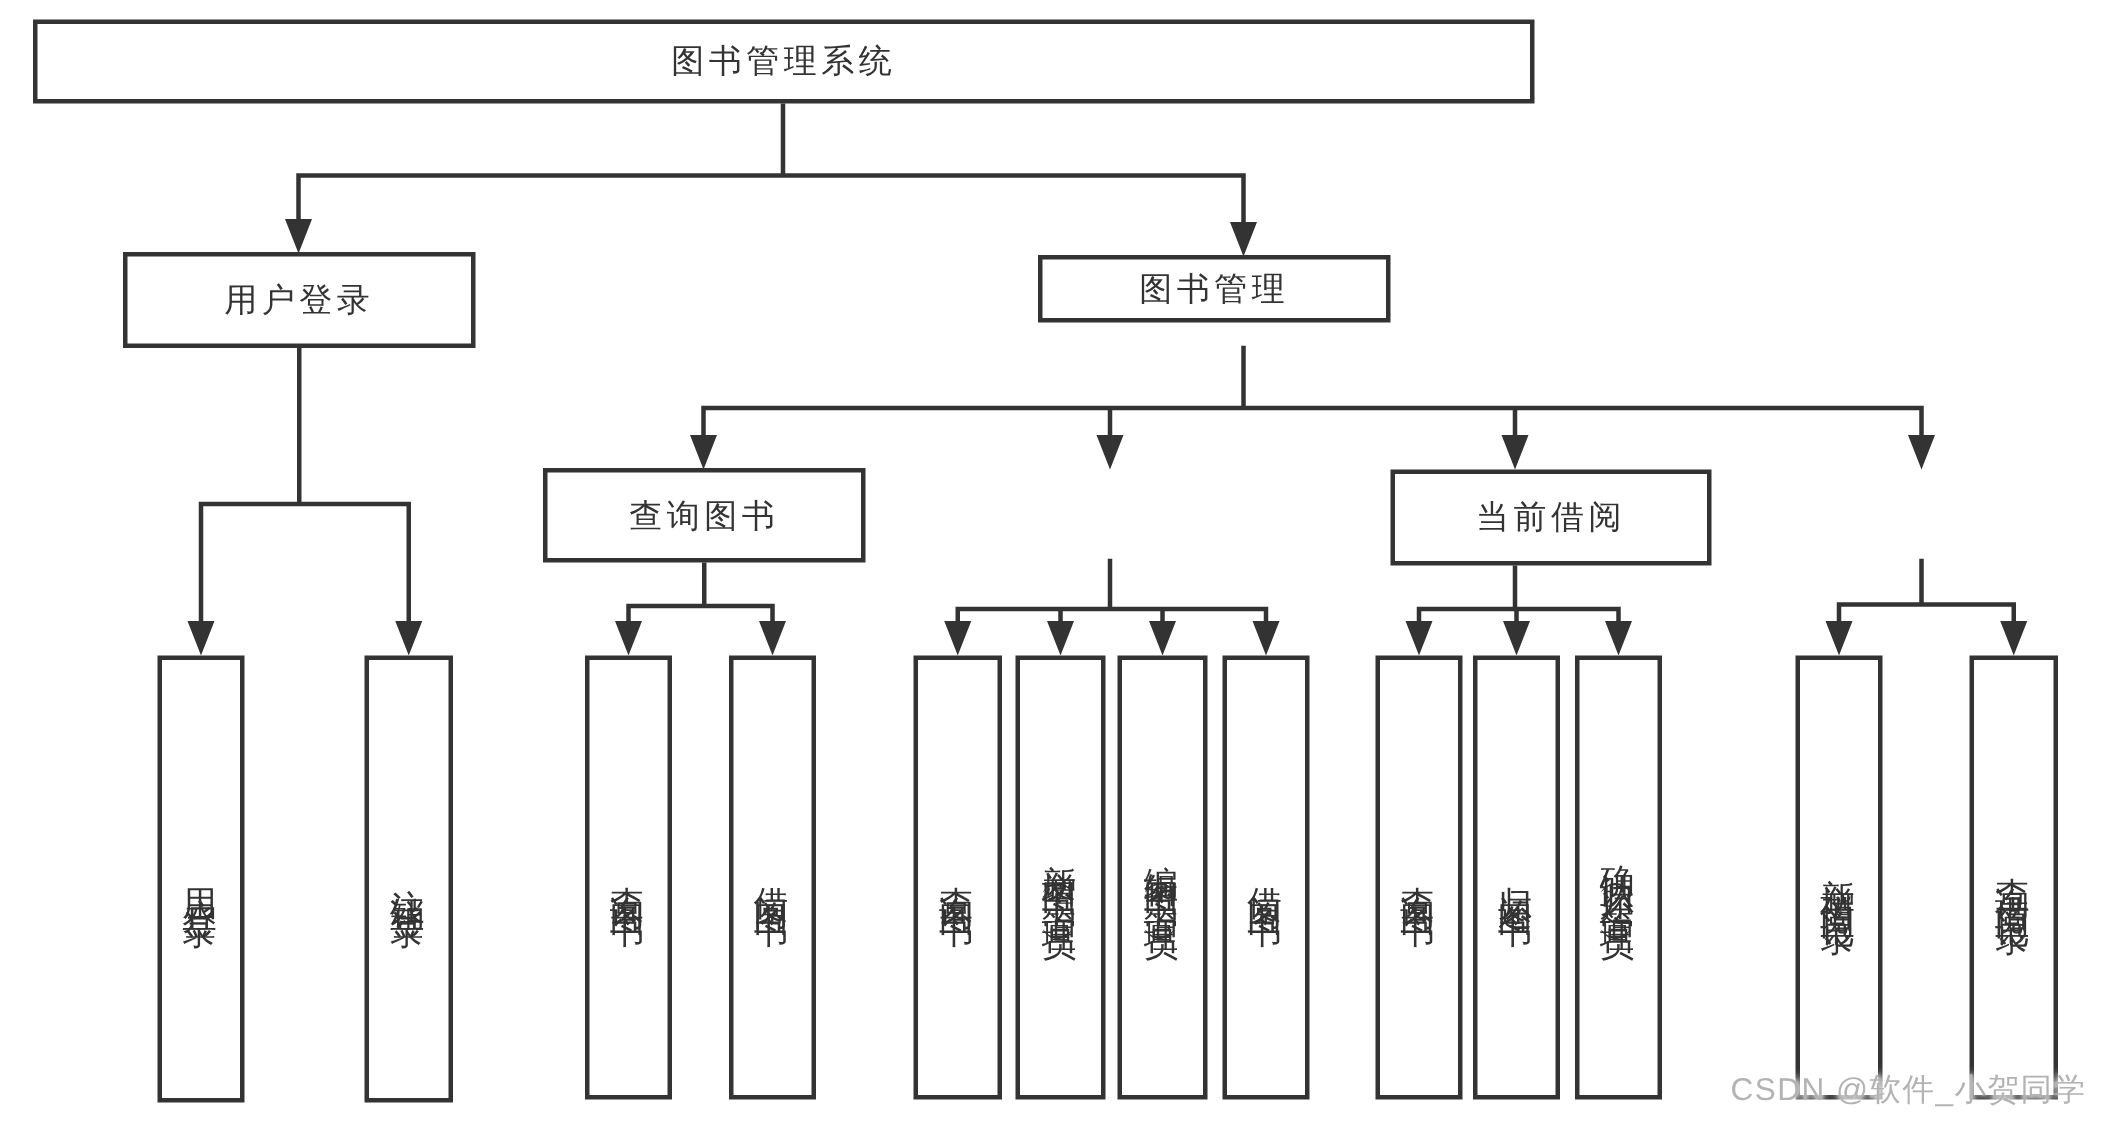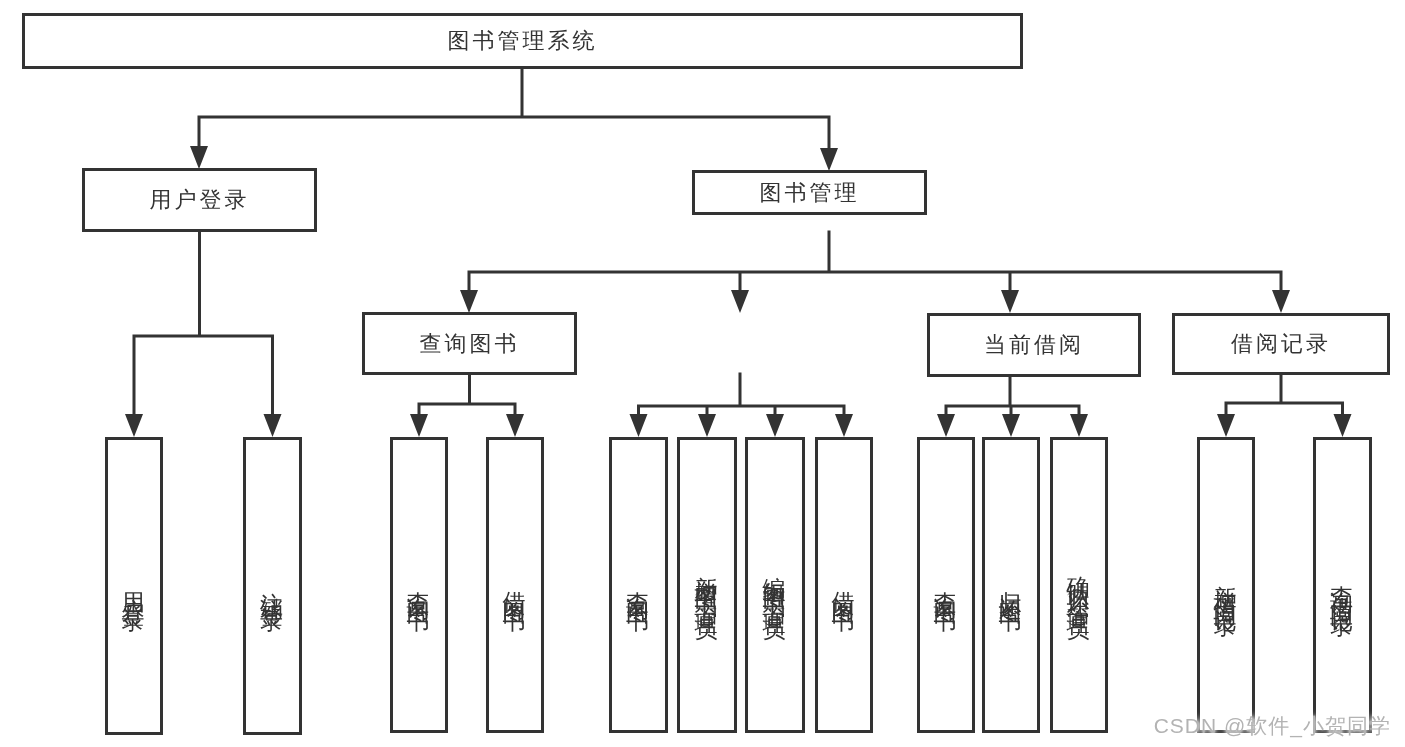--- a/index.html
+++ b/index.html
@@ -101,23 +101,20 @@
   <div class="node" style="left:692px; top:170px; width:235px; height:45px;">
     <span class="h-label">图书管理</span>
   </div>
 
   <div class="node" style="left:362px; top:312px; width:215px; height:63px;">
     <span class="h-label">查询图书</span>
   </div>
   <div class="node" style="left:903px; top:313px; width:214px; height:64px;margin-left:24px;">
     <span class="h-label">当前借阅</span>
   </div>
-  <div class="node" style="left:1172px; top:313px; width:218px; height:62px;">
-    <span class="h-label">借阅记录</span>
-  </div>
 
   <div class="node" style="left:105px; top:437px; width:58px; height:298px;">
     <span class="v-label">用户登录</span>
   </div>
   <div class="node" style="left:243px; top:437px; width:59px; height:298px;">
     <span class="v-label">注销登录</span>
   </div>
 
   <div class="node" style="left:390px; top:437px; width:58px; height:296px;">
     <span class="v-label">查询图书</span>

